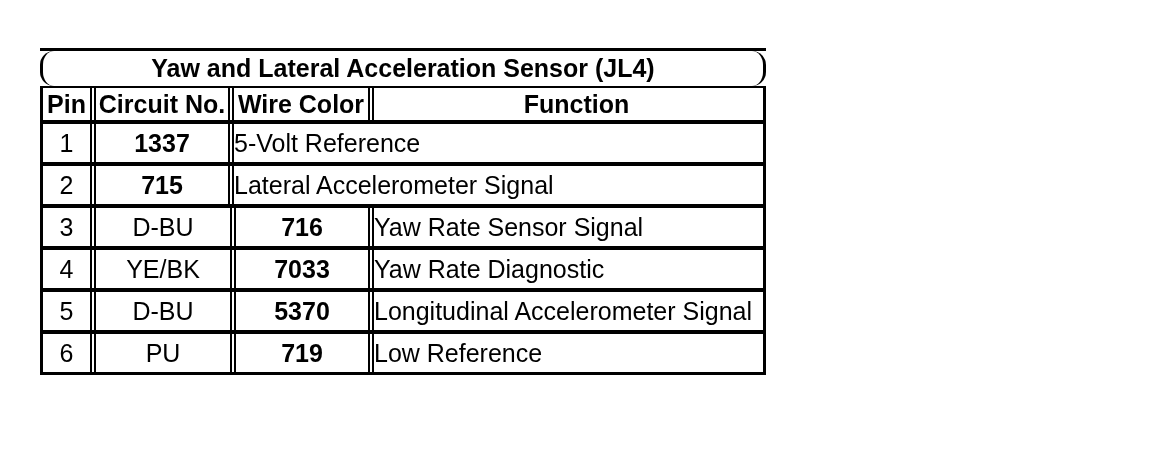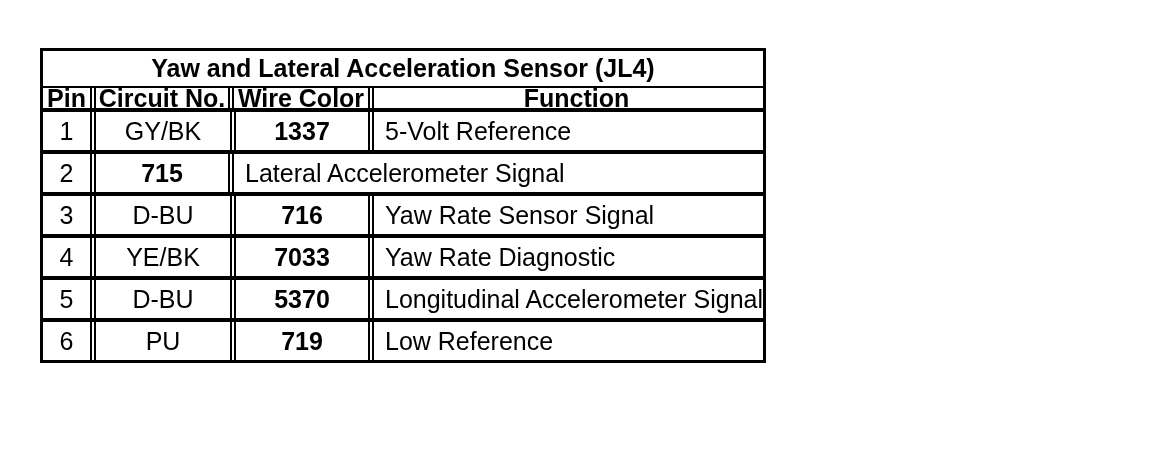--- a/index.html
+++ b/index.html
@@ -28,21 +28,21 @@
     box-sizing: border-box;
     border-bottom: 4px solid #000000;
     align-items: stretch;
   }
   .t-row.title-row {
     border-top: 3px solid #000000;
     border-bottom: 2px solid #000000;
     height: 40px;
   }
   .t-row.header-row {
-    height: 24px;
+    height: 36px;
   }
   .t-row.data-row {
     height: 42px;
   }
   .t-row.data-row:last-child {
     border-bottom-width: 3px;
     height: 41px;
   }
   .cell {
     box-sizing: border-box;
@@ -56,25 +56,26 @@
     white-space: nowrap;
     overflow: hidden;
     background: #ffffff;
   }
   .cell.first { border-left-width: 3px; }
   .cell.last  { border-right-width: 3px; }
   .c-title {
     flex: 1 1 auto;
     font-weight: bold;
     letter-spacing: 0px;
+    border-radius: 14px;
   }
   .c-pin     { width: 52px;  flex: 0 0 auto; }
   .c-wire    { width: 138px; flex: 0 0 auto; }
   .c-circuit { width: 136px; flex: 0 0 auto; font-weight: bold; }
-  .c-func    { flex: 1 1 auto; justify-content: flex-start; padding-left: 11px; }
+  .c-func    { flex: 1 1 auto; justify-content: flex-start; padding-left: 0; }
   .header-row .cell { font-weight: bold; }
   .header-row .c-func { justify-content: center; padding-left: 16px; }
 </style>
 </head>
 <body>
 
 <div class="wiring-table">
 
   <div class="t-row title-row">
     <div class="cell c-title first last">Yaw and Lateral Acceleration Sensor (JL4)</div>
@@ -82,21 +83,20 @@
 
   <div class="t-row header-row">
     <div class="cell c-pin first">Pin</div>
     <div class="cell c-circuit">Circuit No.</div>
     <div class="cell c-wire">Wire Color</div>
     <div class="cell c-func last">Function</div>
   </div>
 
   <div class="t-row data-row">
     <div class="cell c-pin first">1</div>
-    <div class="cell c-wire">GY/BK</div>
     <div class="cell c-circuit">1337</div>
     <div class="cell c-func last">5-Volt Reference</div>
   </div>
 
   <div class="t-row data-row">
     <div class="cell c-pin first">2</div>
     <div class="cell c-circuit">715</div>
     <div class="cell c-func last">Lateral Accelerometer Signal</div>
   </div>
 

